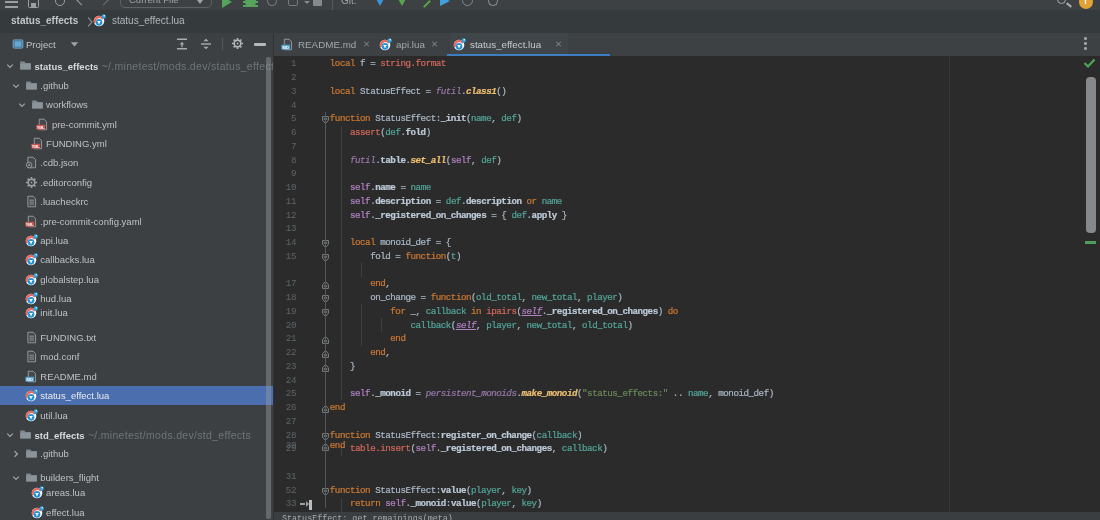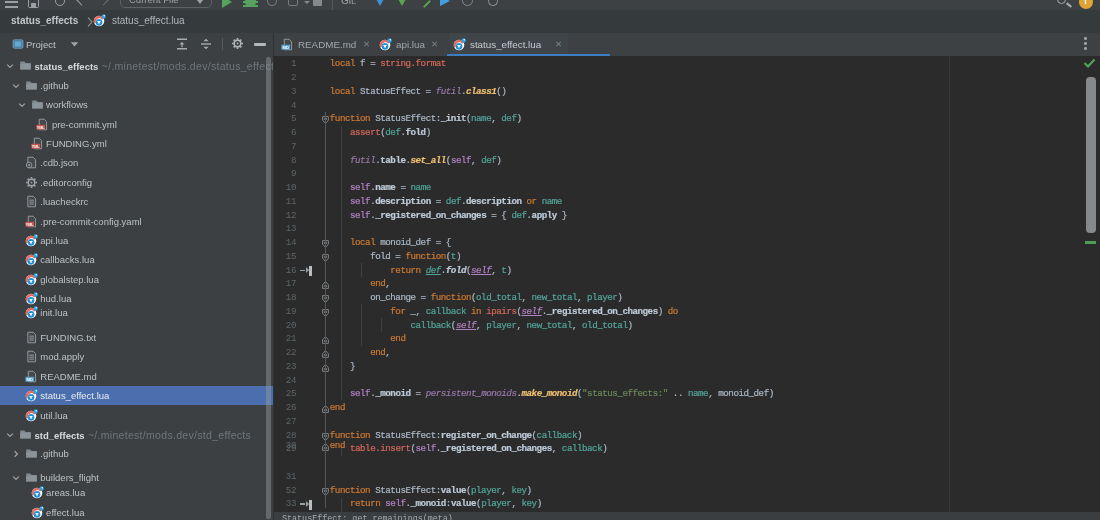--- a/index.html
+++ b/index.html
@@ -330,21 +330,21 @@
         </span>
         <span class="tt" style="left:40.3px"><span class="tl">FUNDING.txt</span></span>
       </div>
 <div class="trow" style="top:314.3px">
         <span class="ti" style="left:24.8px">
           <svg width="13" height="13" viewBox="0 0 16 16" style="display:block">
 <path d="M3.5 1.5 h6.5 l3 3 v10 h-9.5 Z" fill="#45494C" stroke="#9BA1A6" stroke-width="1.1"></path>
 <path d="M5.4 6.4 h5.6 M5.4 8.8 h5.6 M5.4 11.2 h5.6" stroke="#9BA1A6" stroke-width="1.1"></path>
 </svg>
         </span>
-        <span class="tt" style="left:40.3px"><span class="tl">mod.apply</span></span>
+        <span class="tt" style="left:40.3px"><span class="tl">mod.conf</span></span>
       </div>
 <div class="trow" style="top:333.7px">
         <span class="ti" style="left:24.8px">
           <svg width="13" height="13" viewBox="0 0 16 16" style="display:block">
 <path d="M4 1.5 h6 l3 3 v10 h-9 Z" fill="#45494C" stroke="#9BA1A6" stroke-width="1.1"></path>
 <rect x="0.5" y="8.2" width="10.6" height="6.2" rx="0.8" fill="#57A3CC"></rect>
 <text x="5.8" y="13.2" font-family="Liberation Sans" font-size="5" font-weight="bold" fill="#fff" text-anchor="middle">MD</text>
 </svg>
         </span>
         <span class="tt" style="left:40.3px"><span class="tl">README.md</span></span>
@@ -512,21 +512,20 @@
 <div class="row" style="top:152.55px"><span class="num">12</span><span class="ct">    <span class="s">self</span>.<span class="f">_registered_on_changes</span> = { <span class="p">def</span>.<span class="f">apply</span> }</span></div>
 <div class="row" style="top:166.30px"><span class="num">13</span><span class="ct"></span></div>
 <div class="row" style="top:180.05px"><span class="num">14</span><span class="fd"><svg width="7" height="8" viewBox="0 0 7 8">
             <path d="M0.6 0.6 h5.8 v3.6 L3.5 7.5 L0.6 4.2 Z" fill="#2B2B2B" stroke="#878C8F" stroke-width="0.9"></path>
             <path d="M1.9 3 h3.2" stroke="#A5AAAD" stroke-width="1"></path>
           </svg></span><span class="ct">    <span class="k">local</span> monoid_def = {</span></div>
 <div class="row" style="top:193.80px"><span class="num">15</span><span class="fd"><svg width="7" height="8" viewBox="0 0 7 8">
             <path d="M0.6 0.6 h5.8 v3.6 L3.5 7.5 L0.6 4.2 Z" fill="#2B2B2B" stroke="#878C8F" stroke-width="0.9"></path>
             <path d="M1.9 3 h3.2" stroke="#A5AAAD" stroke-width="1"></path>
           </svg></span><span class="ct">        fold = <span class="k">function</span>(<span class="p">t</span>)</span></div>
-<div class="row" style="top:207.55px"><span class="num">16</span><span class="mk"></span><span class="mkb"></span><span class="ct">            <span class="k">return</span> <span class="pu">def</span>.<span class="fi">fold</span>(<span class="su">self</span>, <span class="p">t</span>)</span></div>
 <div class="row" style="top:221.30px"><span class="num">17</span><span class="fd"><svg width="7" height="8" viewBox="0 0 7 8">
             <path d="M0.6 7.4 h5.8 v-3.6 L3.5 0.5 L0.6 3.8 Z" fill="#2B2B2B" stroke="#878C8F" stroke-width="0.9"></path>
             <path d="M1.9 5 h3.2" stroke="#A5AAAD" stroke-width="1"></path>
           </svg></span><span class="ct">        <span class="k">end</span>,</span></div>
 <div class="row" style="top:235.05px"><span class="num">18</span><span class="fd"><svg width="7" height="8" viewBox="0 0 7 8">
             <path d="M0.6 0.6 h5.8 v3.6 L3.5 7.5 L0.6 4.2 Z" fill="#2B2B2B" stroke="#878C8F" stroke-width="0.9"></path>
             <path d="M1.9 3 h3.2" stroke="#A5AAAD" stroke-width="1"></path>
           </svg></span><span class="ct">        on_change = <span class="k">function</span>(<span class="p">old_total</span>, <span class="p">new_total</span>, <span class="p">player</span>)</span></div>
 <div class="row" style="top:248.80px"><span class="num">19</span><span class="fd"><svg width="7" height="8" viewBox="0 0 7 8">
             <path d="M0.6 0.6 h5.8 v3.6 L3.5 7.5 L0.6 4.2 Z" fill="#2B2B2B" stroke="#878C8F" stroke-width="0.9"></path>

